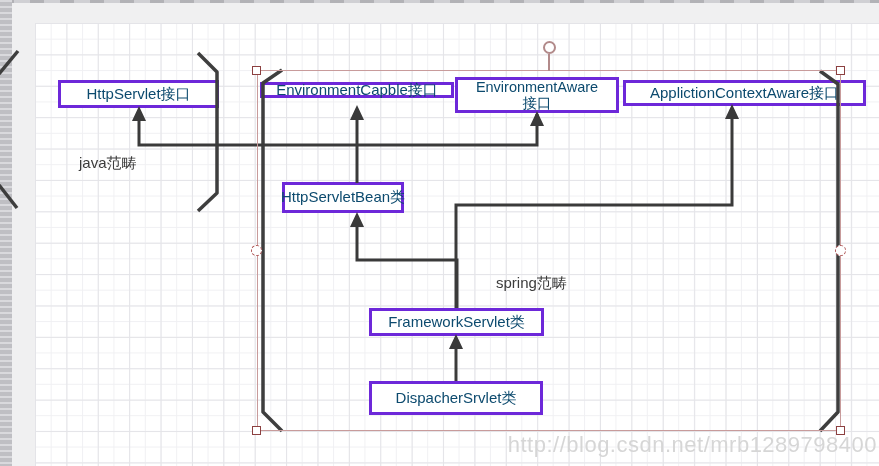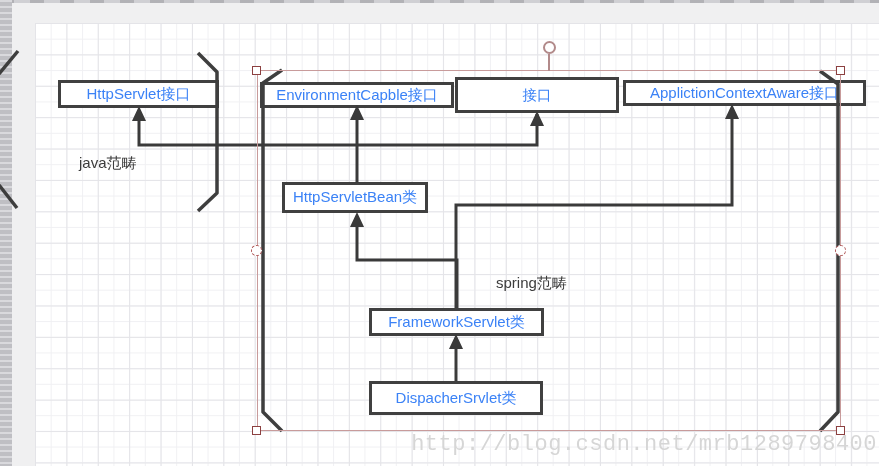--- a/index.html
+++ b/index.html
@@ -28,23 +28,23 @@
     background-image:
       linear-gradient(to right,#e4e4e8 1px,transparent 1px),
       linear-gradient(to bottom,#e4e4e8 1px,transparent 1px),
       linear-gradient(to right,#f0f0f3 1px,transparent 1px),
       linear-gradient(to bottom,#f0f0f3 1px,transparent 1px);
     background-size:31.4px 31.4px,31.4px 31.4px,15.7px 15.7px,15.7px 15.7px;
   }
   
   .node{
     position:absolute;box-sizing:border-box;z-index:2;
-    background:#fff;border:3px solid #404040;
+    background:#fff;border:3px solid #6d28d9;
     display:flex;align-items:center;justify-content:center;
-    font-size:15px;color:#3b82f6;white-space:nowrap;
+    font-size:15px;color:#0c4a6e;white-space:nowrap;
   }
   .node.two-line{flex-direction:column;line-height:16px;font-size:14.5px;}
   .scope-label{
     position:absolute;z-index:2;font-size:15px;color:#3b3b3b;white-space:nowrap;margin-top:32px;
   }
   .edges-layer{position:absolute;left:0;top:0;z-index:3;pointer-events:none;}
   
   .selection-box{
     position:absolute;left:257px;top:70px;width:584px;height:361px;
     border:1px solid #c89b9b;z-index:5;box-sizing:border-box;
@@ -61,44 +61,45 @@
     position:absolute;left:548px;top:54px;width:2px;height:17px;
     background:#b28a8a;z-index:5;
   }
   .rotation-circle{
     position:absolute;left:543px;top:41px;width:13px;height:13px;
     background:#fff;border:2px solid #b28a8a;border-radius:50%;
     box-sizing:border-box;z-index:6;
   }
   .watermark{
     position:absolute;right:2px;top:432px;z-index:7;
-    font-family:Liberation Mono, monospace;
+    font-family:Liberation Sans, sans-serif;
     font-size:22px;color:#d6d6d6;letter-spacing:0.5px;white-space:nowrap;
   }
 </style>
 </head>
 <body>
 
 <div class="strip-top"></div>
 <div class="strip-left"></div>
 <div class="grid-canvas"></div>
 
 <div class="node" style="left:58px;top:80px;width:161px;height:28px;">
   <span>HttpServlet接口</span>
 </div>
-<div class="node" style="left:260px;top:82px;width:194px;height:26px;">
+<div class="node" style="left:260px;top:82px;width:194px;height:16px;">
   <span>EnvironmentCapble接口</span>
 </div>
 <div class="node two-line" style="left:455px;top:77px;width:164px;height:36px;">
+  <span>EnvironmentAware</span>
   <span>接口</span>
 </div>
 <div class="node" style="left:623px;top:80px;width:243px;height:26px;">
   <span>ApplictionContextAware接口</span>
 </div>
-<div class="node" style="left:282px;top:182px;width:146px;height:31px;">
+<div class="node" style="left:282px;top:182px;width:122px;height:31px;">
   <span>HttpServletBean类</span>
 </div>
 <div class="node" style="left:369px;top:308px;width:175px;height:28px;">
   <span>FrameworkServlet类</span>
 </div>
 <div class="node" style="left:369px;top:381px;width:174px;height:34px;">
   <span>DispacherSrvlet类</span>
 </div>
 
 <div class="scope-label" style="left:79px;top:122px;">java范畴</div>

